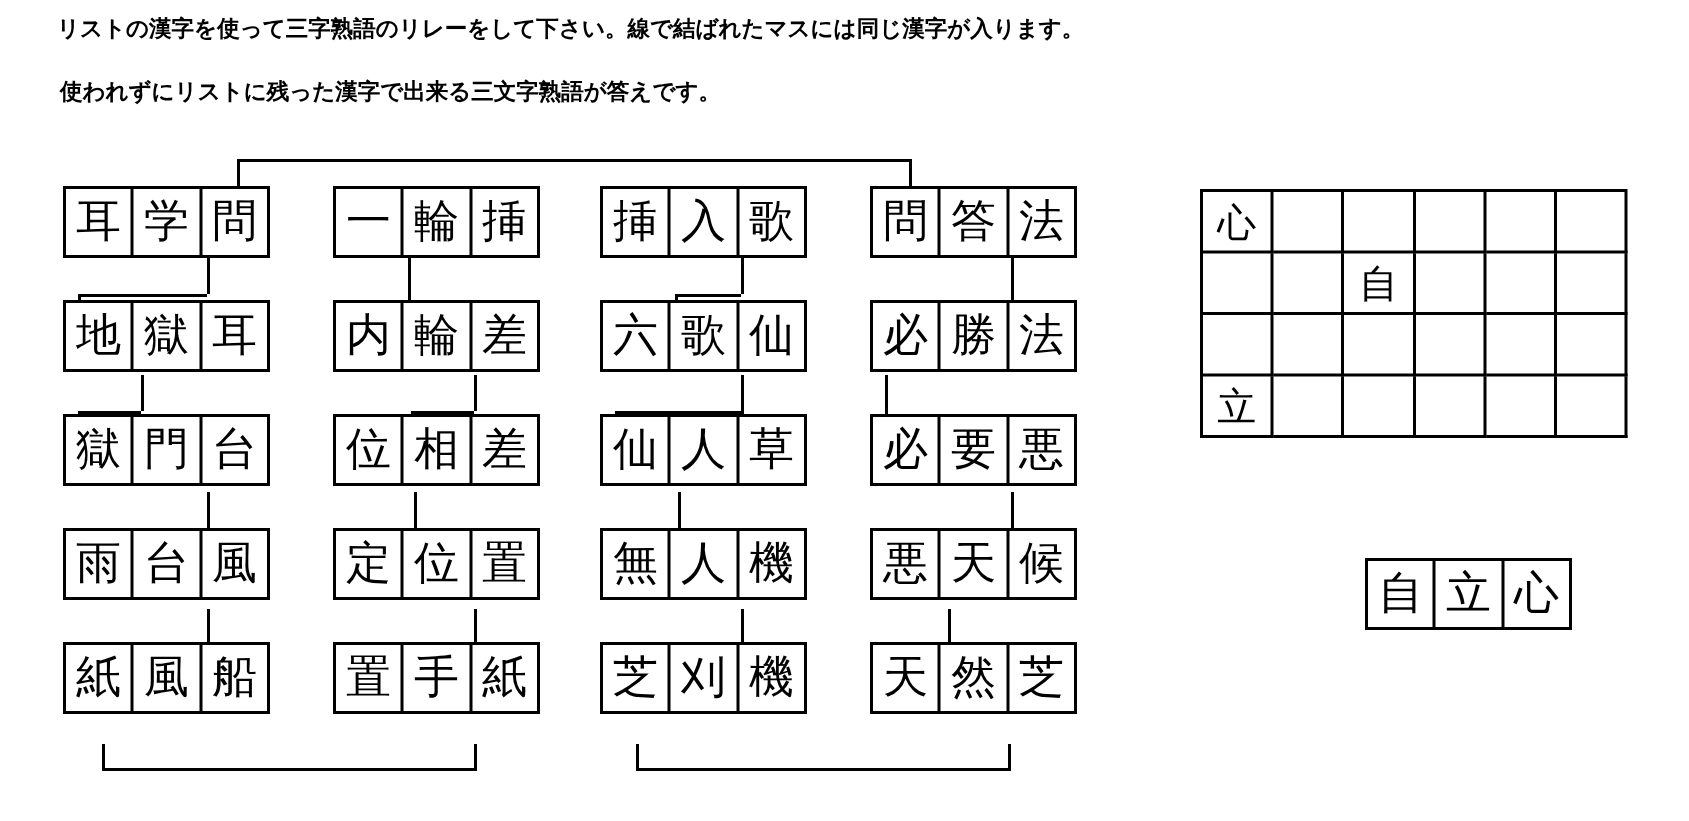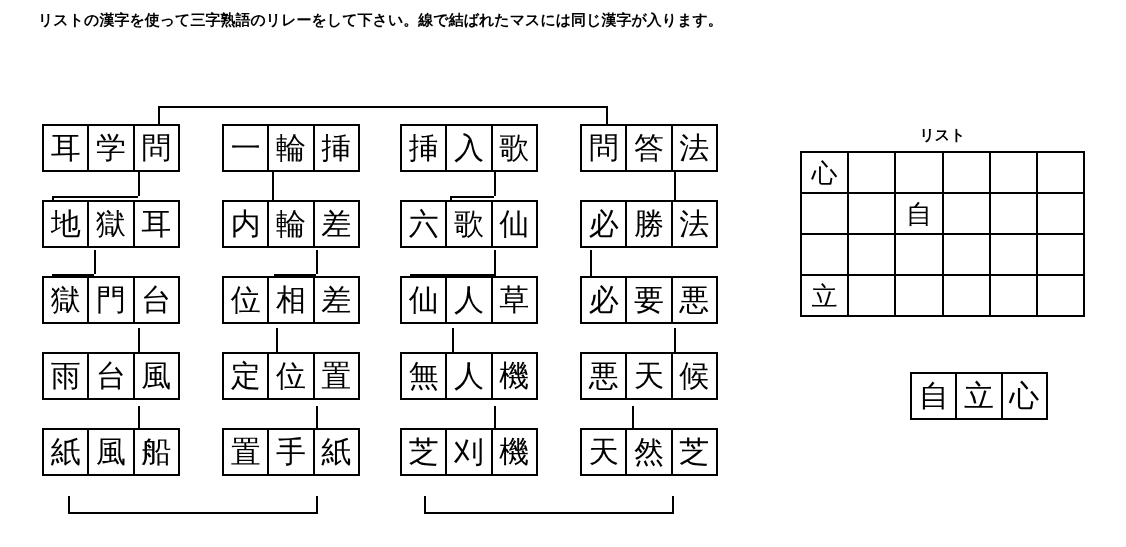--- a/index.html
+++ b/index.html
@@ -124,20 +124,21 @@
     height: 48px;
     box-sizing: border-box;
   }
   .answer .cell { font-size: 30px; }
 </style>
 </head>
 <body>
 
 <div class="instructions">
   <p class="first">リストの漢字を使って三字熟語のリレーをして下さい。線で結ばれたマスには同じ漢字が入ります。</p>
+  <p class="second">使われずにリストに残った漢字で出来る三文字熟語が答えです。</p>
 </div>
 
 <div class="puzzle">
 
   <div class="ln lnh" style="left:158px; top:10px; width:450px;"></div>
   <div class="ln lnv" style="left:158px; top:10px; height:20px;"></div>
   <div class="ln lnv" style="left:606px; top:10px; height:20px;"></div>
 
   <div class="ln lnh" style="left:68px; top:416px; width:250px;"></div>
   <div class="ln lnv" style="left:68px; top:400px; height:16px;"></div>
@@ -319,21 +320,20 @@
     <div class="word-row">
       <div class="cell">天</div>
       <div class="cell">然</div>
       <div class="cell">芝</div>
     </div>
   </div>
 
 </div>
 
 <div class="list-area">
-  <div class="list-title">リスト</div>
   <div class="list-grid">
     <div class="lrow">
       <div class="lcell">心</div>
       <div class="lcell"></div>
       <div class="lcell"></div>
       <div class="lcell"></div>
       <div class="lcell"></div>
       <div class="lcell"></div>
     </div>
     <div class="lrow">

